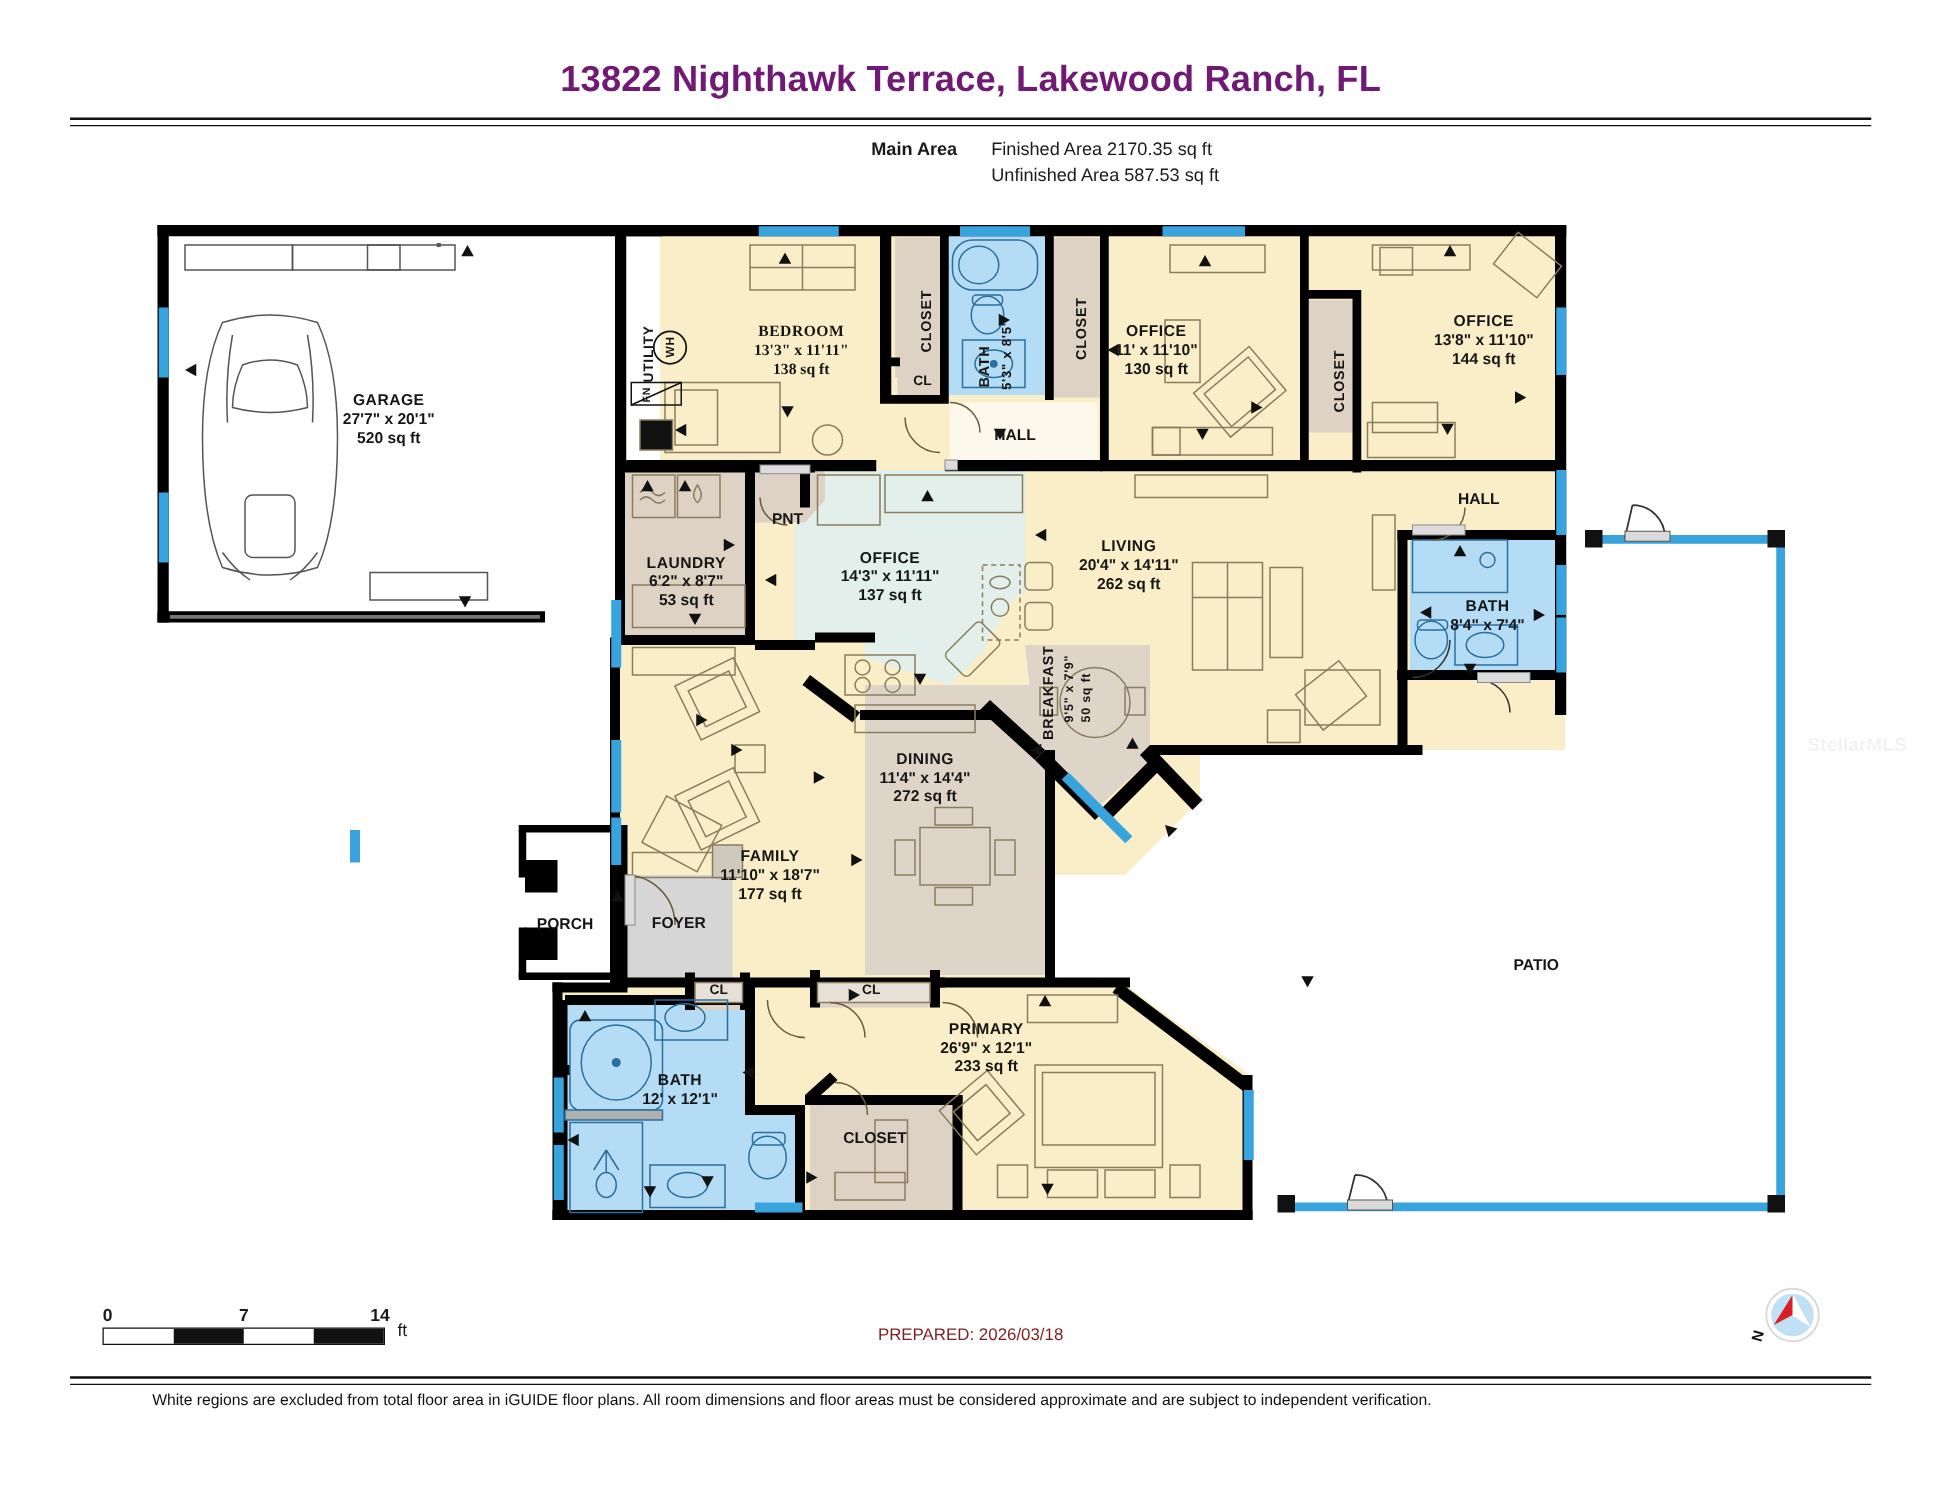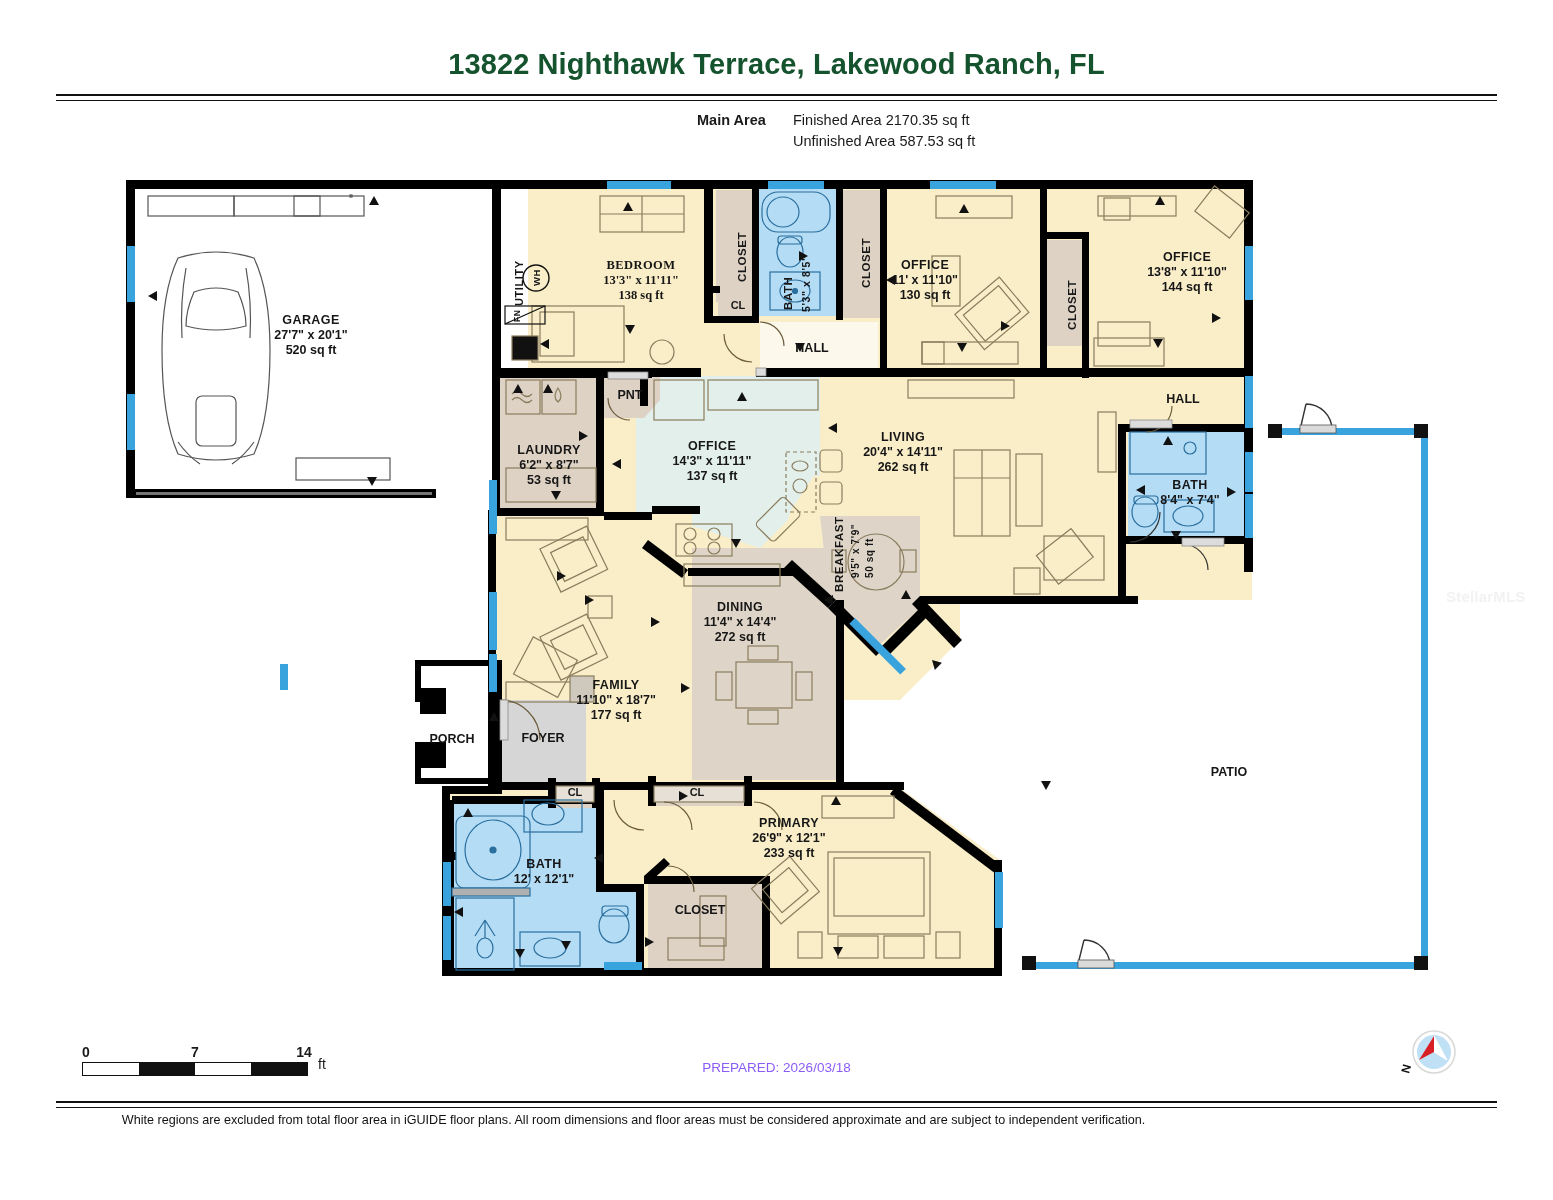--- a/index.html
+++ b/index.html
@@ -1,21 +1,21 @@
 <!DOCTYPE html>
 <html><head>
 <meta charset="utf-8">
 <style>
   html,body{margin:0;padding:0;background:#ffffff;}
   body{width:1553px;height:1200px;position:relative;overflow:hidden;
        font-family:"Liberation Sans",sans-serif;color:#1a1a1a;}
 
   
   #page-title{position:absolute;left:0;top:48px;width:1553px;text-align:center;
-      font-size:29px;font-weight:bold;letter-spacing:.1px;color:#14532d;}
+      font-size:29px;font-weight:bold;letter-spacing:.1px;color:#701a75;}
   #title-rule{position:absolute;left:56px;top:94px;width:1441px;height:4px;
       border-top:2px solid #111;border-bottom:1px solid #111;background:#fff;}
 
   #floor-summary{position:absolute;left:697px;top:110px;font-size:14.5px;line-height:21px;}
   #floor-summary .fs-row{display:flex;}
   #floor-summary .fs-label{font-weight:bold;width:96px;}
   #floor-summary .fs-val{white-space:nowrap;}
 
   
   #plan{position:absolute;left:0;top:0;width:1553px;height:1030px;}
@@ -35,21 +35,21 @@
   #scalebar-wrap{position:absolute;left:82px;top:1044px;}
   #scale-ticks{position:relative;height:18px;width:226px;font-size:14px;font-weight:bold;}
   #scale-ticks span{position:absolute;top:0;transform:translateX(-50%);}
   #scale-bar{position:relative;width:226px;height:14px;border:1.5px solid #111;
       display:flex;background:#fff;box-sizing:border-box;}
   #scale-bar i{display:block;height:100%;flex:1 1 25%;}
   #scale-bar i.on{background:#111;}
   #scale-unit{position:absolute;left:236px;top:12px;font-size:14px;}
 
   #prepared{position:absolute;left:0;top:1060px;width:1553px;text-align:center;
-      font-size:13.5px;color:#8b5cf6;}
+      font-size:13.5px;color:#7f1d1d;}
 
   #compass{position:absolute;left:1397px;top:1026px;width:62px;height:62px;}
 
   #footer-rule{position:absolute;left:56px;top:1101px;width:1441px;height:4px;
       border-top:2px solid #111;border-bottom:1px solid #111;background:#fff;}
   #disclaimer{position:absolute;left:0;top:1113px;width:1267px;text-align:center;
       font-size:12.6px;color:#111;}
 
   #watermark{position:absolute;left:1446px;top:588px;font-size:15px;
       color:#f2f2f2;letter-spacing:.2px;font-weight:bold;}
@@ -574,21 +574,21 @@
 <div class="vlabel" style="left:1066px;top:330px;transform:rotate(-90deg);">CLOSET</div>
 
 <div class="rlabel sm" style="left:738px;top:299px;transform:translateX(-50%);font-weight:bold;">CL</div>
 <div class="rlabel sm" style="left:575px;top:786px;transform:translateX(-50%);font-weight:bold;">CL</div>
 <div class="rlabel sm" style="left:697px;top:786px;transform:translateX(-50%);font-weight:bold;">CL</div>
 <div class="rlabel" style="left:700px;top:903px;transform:translateX(-50%);font-weight:bold;">CLOSET</div>
 
 <div class="rlabel" style="left:812px;top:341px;transform:translateX(-50%);font-weight:bold;">HALL</div>
 <div class="rlabel" style="left:1183px;top:392px;transform:translateX(-50%);font-weight:bold;">HALL</div>
 
-<div class="rlabel" style="left:630px;top:388px;transform:translateX(-50%);font-weight:bold;">PNT</div>
+<div class="rlabel" style="left:630px;top:408px;transform:translateX(-50%);font-weight:bold;">PNT</div>
 <div class="rlabel" style="left:452px;top:732px;transform:translateX(-50%);font-weight:bold;">PORCH</div>
 <div class="rlabel" style="left:543px;top:731px;transform:translateX(-50%);font-weight:bold;">FOYER</div>
 <div class="rlabel" style="left:1229px;top:765px;transform:translateX(-50%);font-weight:bold;">PATIO</div>
 
 <div id="watermark">StellarMLS</div>
 
 <div id="scalebar-wrap">
   <div id="scale-ticks">
     <span style="left:4px;">0</span>
     <span style="left:113px;">7</span>

